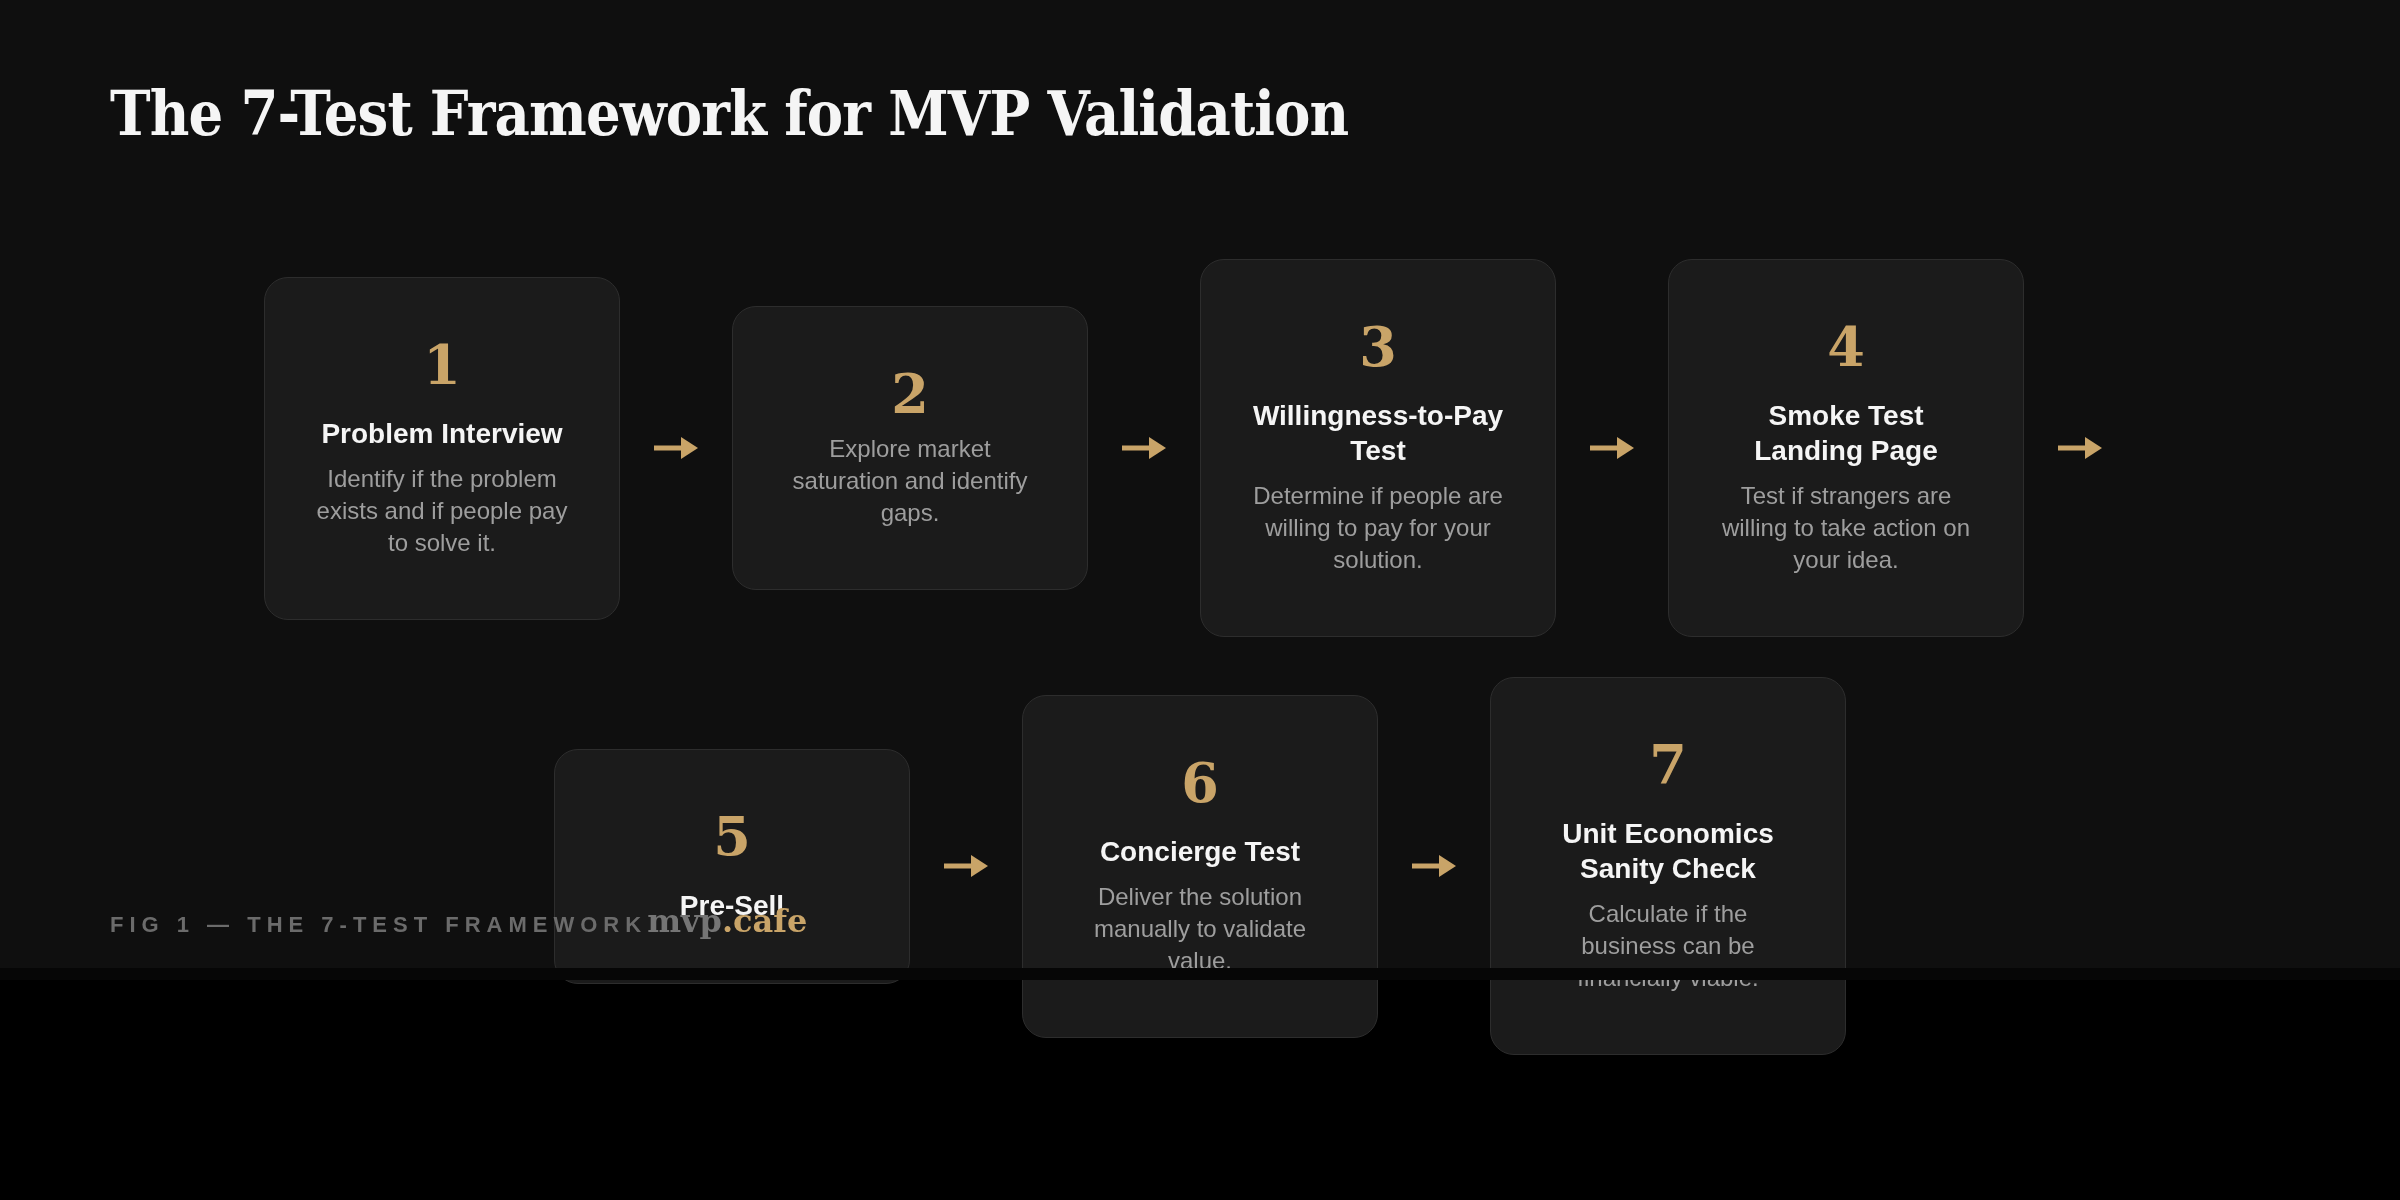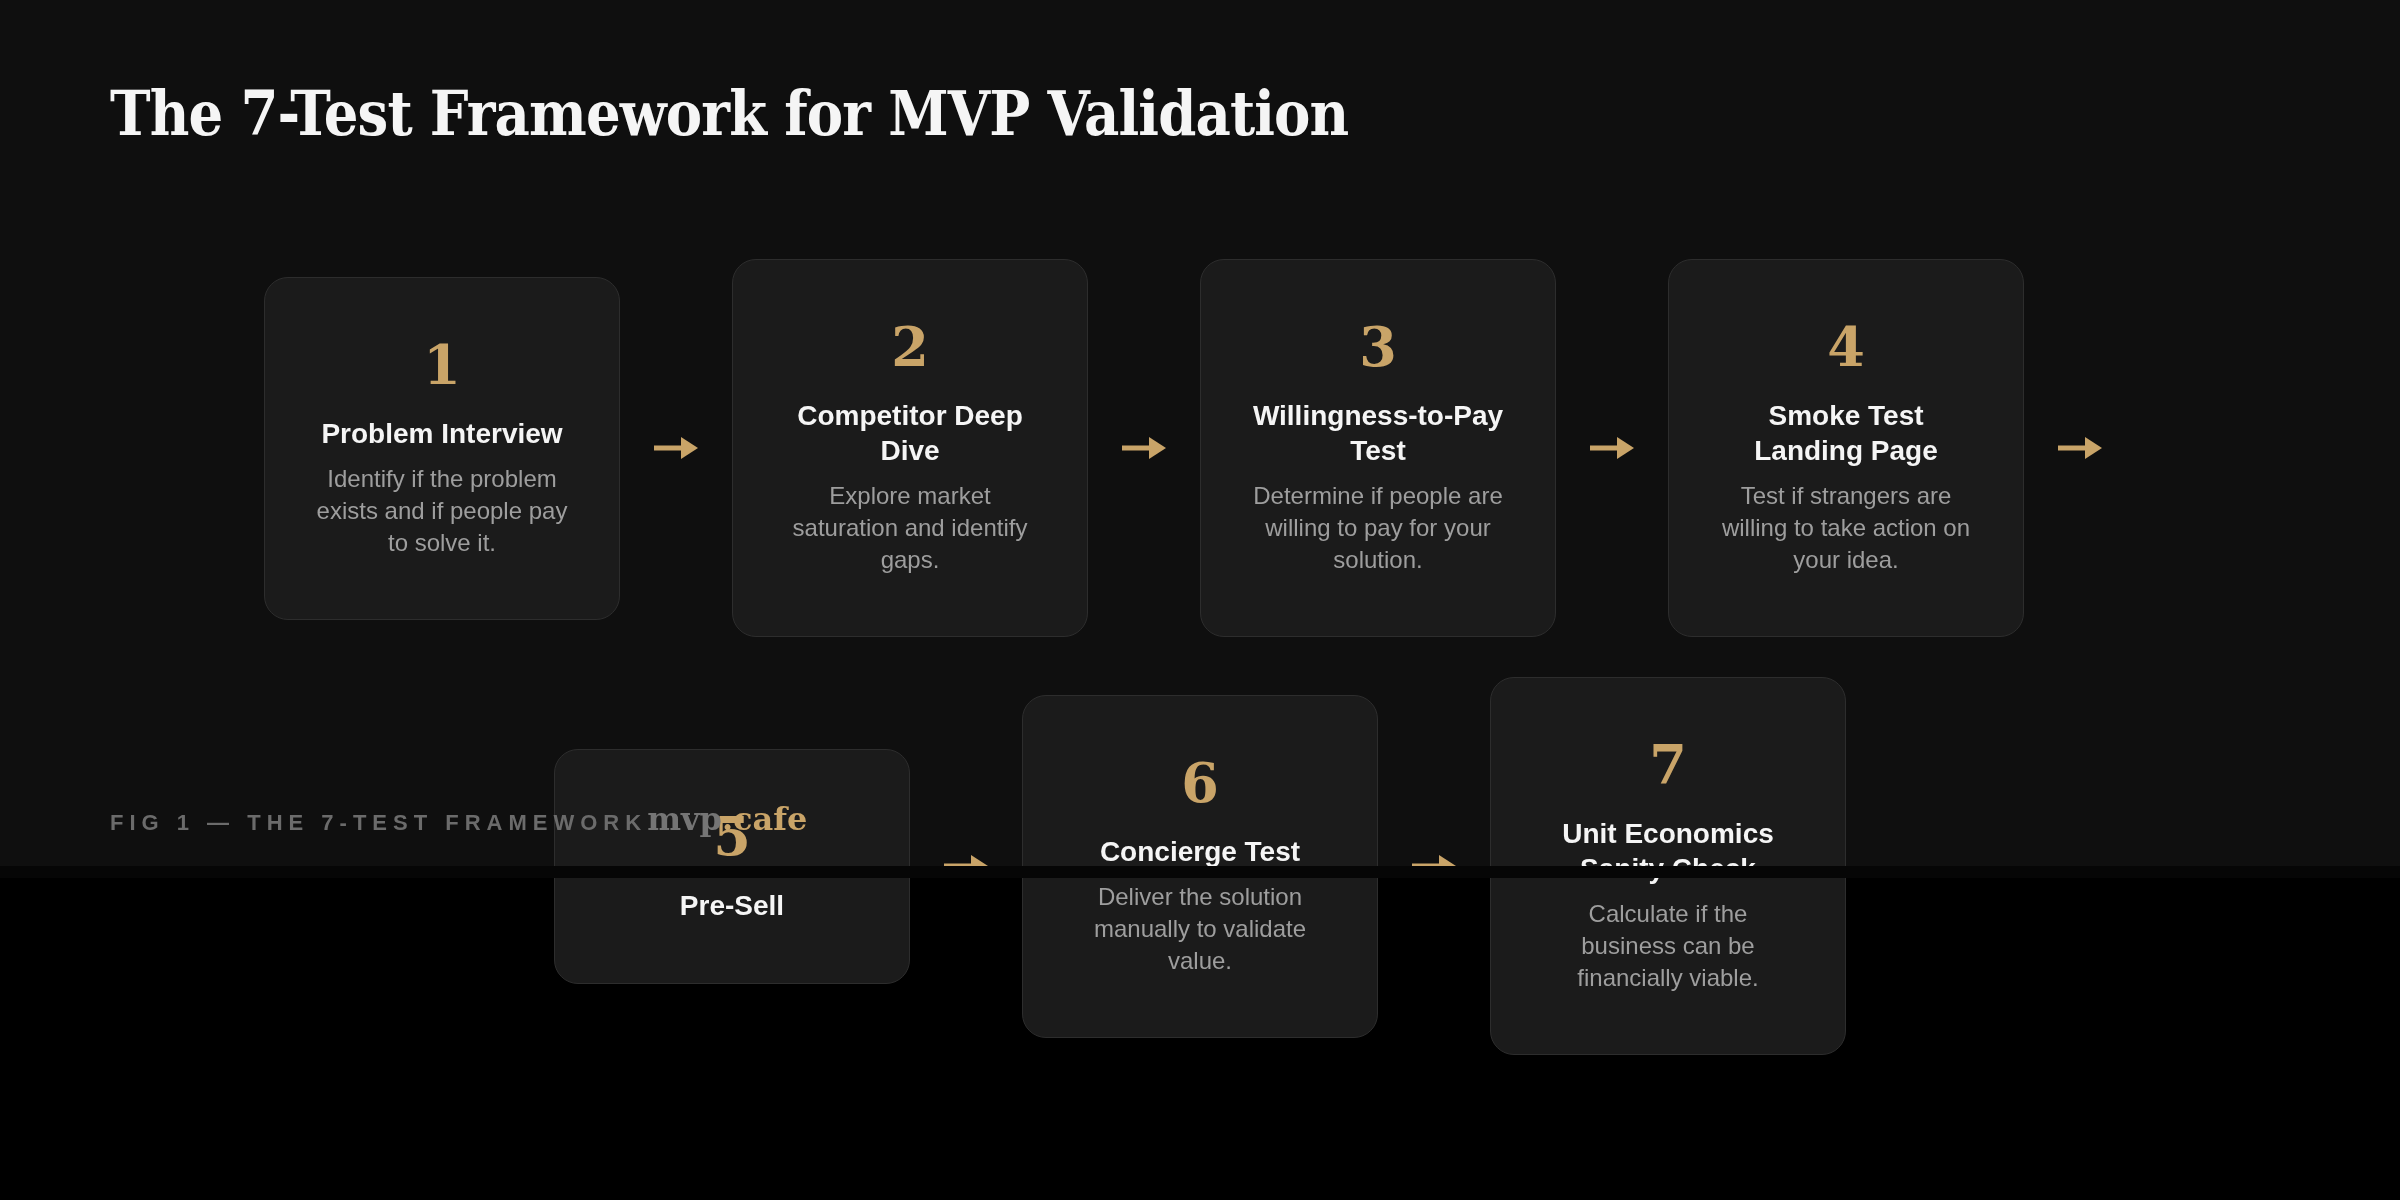--- a/index.html
+++ b/index.html
@@ -11,21 +11,21 @@
     --desc_gray:#9e9e9e;
     --footer_gray:#6b6b6b;
     --brand_gray:#757575;
   }
   * { margin:0; padding:0; box-sizing:border-box; }
   html,body { background:#000; }
   body { width:2400px; height:1200px; overflow:hidden; }
 
   .stage {
     position:relative;
-    width:2400px; height:878px;
+    width:2400px; height:980px;
     background:var(--background,#0f0f0f);
     font-family:"Liberation Sans","DejaVu Sans",sans-serif;
   }
 
   .page-title {
     position:absolute;
     left:110px; top:78px;
     font-family:"DejaVu Serif","Liberation Serif",serif;
     font-weight:700;
     font-size:62px;
@@ -142,21 +142,20 @@
 
       <div class="arrow-cell">
         <svg class="arrow-icon" width="44" height="30" viewBox="0 0 44 30" xmlns="http://www.w3.org/2000/svg">
           <rect class="shaft" x="0" y="12.5" width="30" height="5"></rect>
           <polygon class="head" points="27,4 27,26 44,15"></polygon>
         </svg>
       </div>
 
       <div class="card">
         <div class="card-number">2</div>
-        <div class="card-title">Competitor Deep Dive</div>
         <div class="card-desc">Explore market saturation and identify gaps.</div>
       </div>
 
       <div class="arrow-cell">
         <svg class="arrow-icon" width="44" height="30" viewBox="0 0 44 30" xmlns="http://www.w3.org/2000/svg">
           <rect class="shaft" x="0" y="12.5" width="30" height="5"></rect>
           <polygon class="head" points="27,4 27,26 44,15"></polygon>
         </svg>
       </div>
 

